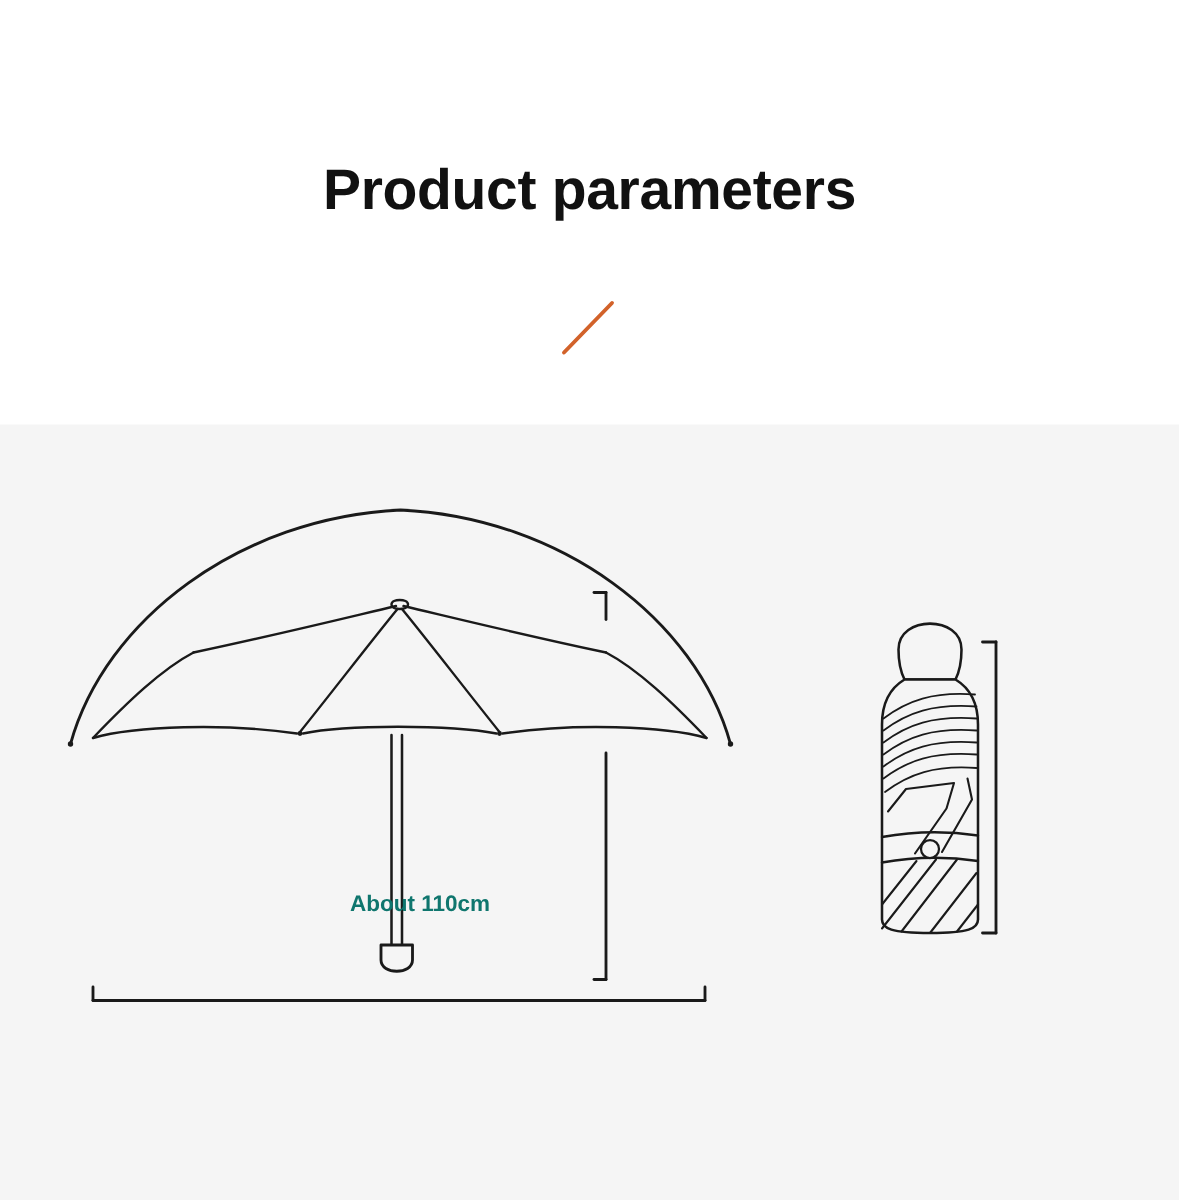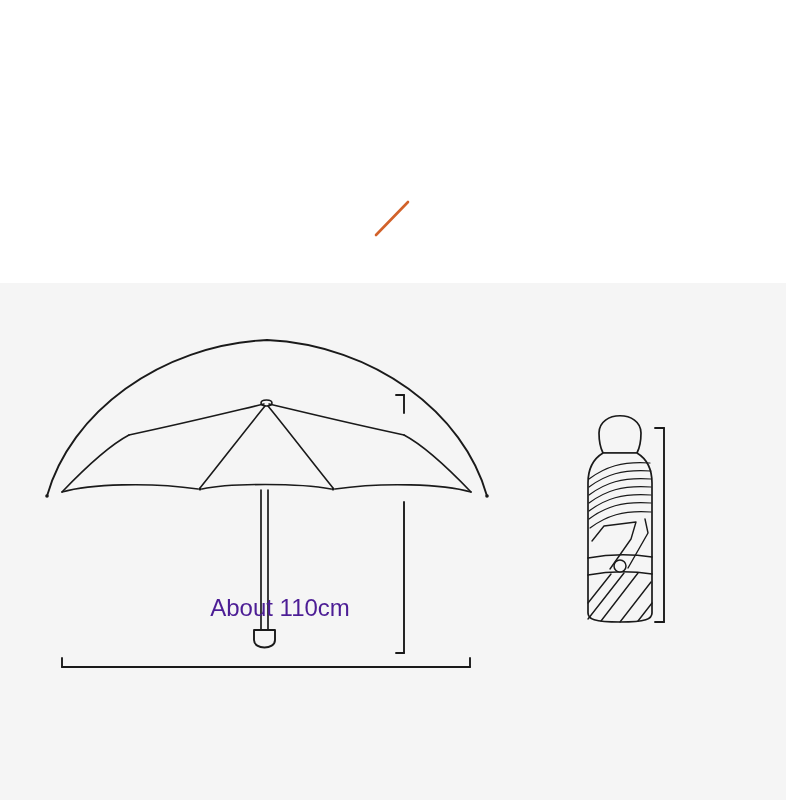--- a/index.html
+++ b/index.html
@@ -61,42 +61,43 @@
   .diagram-svg {
     position: absolute;
     left: 0;
     top: 0;
     display: block;
   }
 
   
   .dim-label {
     position: absolute;
-    font-size: 24px;
-    font-weight: normal;
-    color: #4c1d95;
+    font-size: 15px;
+    font-weight: bold;
+    color: #0f766e;
     white-space: nowrap;
   }
   .label-110 {
     left: 0;
     top: 311px;
     width: 560px;
     text-align: center;
   }
   .label-19 {
     left: 672px;
     top: 515px;
   }
 </style>
 </head>
 <body>
 
 <div class="page">
 
   <div class="header">
+    <div class="page-title">Product parameters</div>
 
     <svg class="accent-line" viewBox="0 0 45 45">
       <line x1="6" y1="39" x2="38" y2="6" stroke="#d2622a" stroke-width="2.6" stroke-linecap="round"></line>
     </svg>
   </div>
 
   <div class="diagram-panel">
 
     <svg class="diagram-svg" width="786" height="517" viewBox="0 0 786 517">
 

